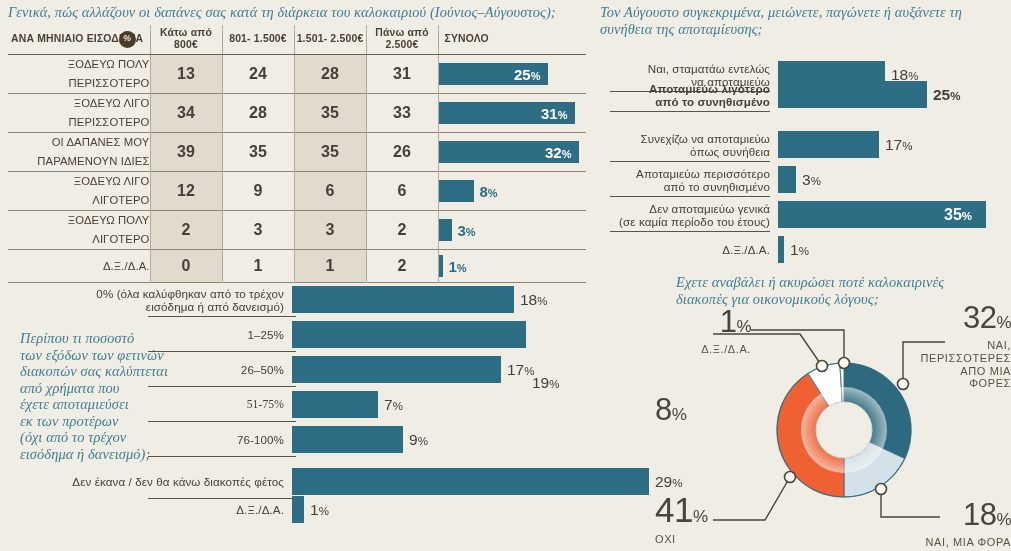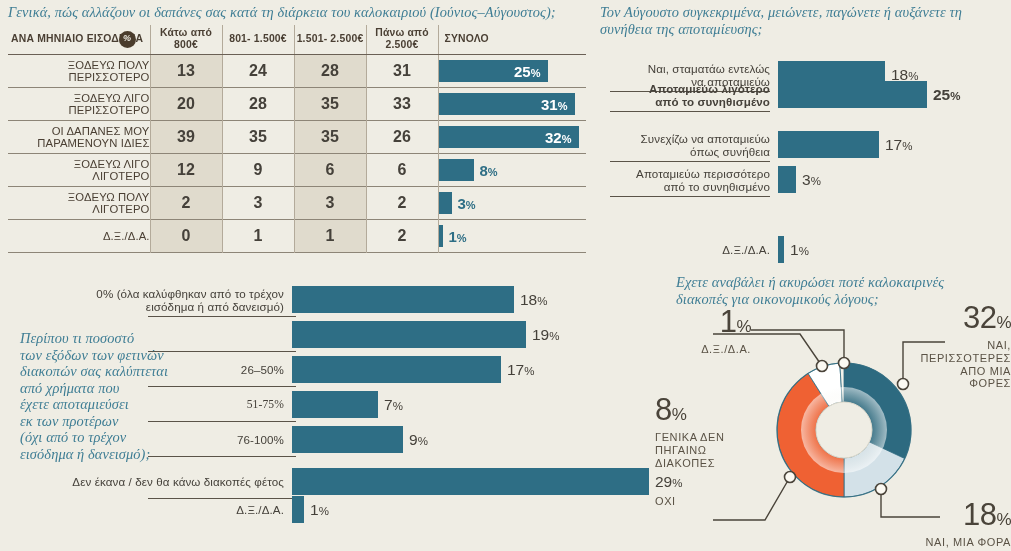--- a/index.html
+++ b/index.html
@@ -42,21 +42,21 @@
     position: absolute; right: 14px; top: 6px;
     width: 17px; height: 17px; border-radius: 50%;
     background: #4a3c2c; color: #efede4;
     font-size: 9px; font-weight: bold;
     display: flex; align-items: center; justify-content: center;
     font-style: italic;
   }
 
   td.rlabel {
     font-size: 11.3px; color: #4a3f33; text-align: right;
-    padding: 2px 6px 2px 2px; line-height: 12px;
+    padding: 2px 6px 2px 2px; line-height: 19px;
     border-right: 1px solid #b3aa9a; letter-spacing: .1px;
   }
   td.num {
     font-size: 16px; color: #45413a; text-align: center;
     font-family: "Liberation Sans", sans-serif;
     border-right: 1px solid #b3aa9a;
     font-weight: bold;
   }
   td.num.shade { background: #e0dbcd; }
   td.barcell { padding-left: 0; position: relative; }
@@ -156,21 +156,21 @@
               <div class="tbar-wrap">
                 <div class="tbar" style="width: 109px;">
                   <span class="tbar-in">25<i>%</i></span>
                 </div>
               </div>
             </td>
           </tr>
           <tr class="drow">
             <td class="rlabel" style="white-space: pre-line;">ΞΟΔΕΥΩ ΛΙΓΟ
 ΠΕΡΙΣΣΟΤΕΡΟ</td>
-            <td class="num shade">20</td>
+            <td class="num shade">34</td>
             <td class="num">28</td>
             <td class="num shade">35</td>
             <td class="num">33</td>
             <td class="barcell">
               <div class="tbar-wrap">
                 <div class="tbar" style="width: 136px;">
                   <span class="tbar-in">31<i>%</i></span>
                 </div>
               </div>
             </td>
@@ -257,20 +257,27 @@
 όπως συνήθεια</div>
           <div class="hbar" style="left: 178px; top: 4px; width: 101px; height: 27px;"></div>
           <div class="hbar-val" style="left: 285px;">17<i>%</i></div>
           <div class="sep" style="left: 10px; top: 34px; width: 160px;"></div>
         </div>
         <div class="hbar-row" style="position: absolute; left: 0px; top: 105px; width: 411px; height: 35px;">
           <div class="hbar-lbl" style="width: 168px; right: 241px;">Αποταμιεύω περισσότερο
 από το συνηθισμένο</div>
           <div class="hbar" style="left: 178px; top: 4px; width: 18px; height: 27px;"></div>
           <div class="hbar-val" style="left: 202px;">3<i>%</i></div>
+          <div class="sep" style="left: 10px; top: 34px; width: 160px;"></div>
+        </div>
+        <div class="hbar-row" style="position: absolute; left: 0px; top: 140px; width: 411px; height: 35px;">
+          <div class="hbar-lbl" style="width: 168px; right: 241px;">Δεν αποταμιεύω γενικά
+(σε καμία περίοδο του έτους)</div>
+          <div class="hbar" style="left: 178px; top: 4px; width: 208px; height: 27px;"></div>
+          <div class="hbar-val inside" style="left: 344px;">35<i>%</i></div>
           <div class="sep" style="left: 10px; top: 34px; width: 160px;"></div>
         </div>
         <div class="hbar-row" style="position: absolute; left: 0px; top: 175px; width: 411px; height: 35px;">
           <div class="hbar-lbl" style="width: 168px; right: 241px;">Δ.Ξ./Δ.Α.</div>
           <div class="hbar" style="left: 178px; top: 4px; width: 6px; height: 27px;"></div>
           <div class="hbar-val" style="left: 190px;">1<i>%</i></div>
         </div>
       </div>
   </div>
 
@@ -285,22 +292,23 @@
 εισόδημα ή δανεισμό);</div>
     <div id="pct-chart" style="position:absolute; left:0; top:0; width:690px; height:275px;">
         <div class="hbar-row" style="position: absolute; left: 0px; top: 6px; width: 690px; height: 35px;">
           <div class="hbar-lbl" style="width: 280px; right: 406px;">0% (όλα καλύφθηκαν από το τρέχον
 εισόδημα ή από δανεισμό)</div>
           <div class="hbar" style="left: 292px; top: 4px; width: 222px; height: 27px;"></div>
           <div class="hbar-val" style="left: 520px;">18<i>%</i></div>
           <div class="sep" style="left: 148px; top: 34px; width: 148px;"></div>
         </div>
         <div class="hbar-row" style="position: absolute; left: 0px; top: 41px; width: 690px; height: 35px;">
+          <div class="hbar-lbl" style="width: 280px; right: 406px;">1–25%</div>
           <div class="hbar" style="left: 292px; top: 4px; width: 234px; height: 27px;"></div>
-          <div class="hbar-val" style="left: 532px;">19<i>%</i></div>
+          <div class="hbar-val" style="left: 532px; margin-top: 48px;">19<i>%</i></div>
           <div class="sep" style="left: 148px; top: 34px; width: 148px;"></div>
         </div>
         <div class="hbar-row" style="position: absolute; left: 0px; top: 76px; width: 690px; height: 35px;">
           <div class="hbar-lbl" style="width: 280px; right: 406px;">26–50%</div>
           <div class="hbar" style="left: 292px; top: 4px; width: 209px; height: 27px;"></div>
           <div class="hbar-val" style="left: 507px;">17<i>%</i></div>
           <div class="sep" style="left: 148px; top: 34px; width: 148px;"></div>
         </div>
         <div class="hbar-row" style="position: absolute; left: 0px; top: 111px; width: 690px; height: 35px;">
           <div class="hbar-lbl" style="width: 280px; right: 406px; font-family: Liberation Serif, serif;">51-75%</div>
@@ -372,26 +380,24 @@
     <div class="donut-lbl" style="left:232px; top:30px; width:124px; text-align:right;">
       <div class="donut-big"><span>32</span><i>%</i></div>
       <div class="donut-sub" style="white-space:pre-line">ΝΑΙ,
 ΠΕΡΙΣΣΟΤΕΡΕΣ
 ΑΠΟ ΜΙΑ
 ΦΟΡΕΣ</div>
     </div>
 
     <div class="donut-lbl" style="left:0px; top:122px; width:122px; text-align:left;">
       <div class="donut-big"><span>8</span><i>%</i></div>
-      <div class="donut-sub" style="white-space:pre-line">ΓΕΝΙΚΑ ΔΕΝ
-ΠΗΓΑΙΝΩ
-ΔΙΑΚΟΠΕΣ</div>
     </div>
 
     <div class="donut-lbl" style="left:0px; top:222px; width:116px; text-align:left;">
+      <div class="donut-big" style="font-size:35px"><span>41</span><i>%</i></div>
       <div class="donut-sub">ΟΧΙ</div>
     </div>
 
     <div class="donut-lbl" style="left:236px; top:227px; width:120px; text-align:right;">
       <div class="donut-big"><span>18</span><i>%</i></div>
       <div class="donut-sub">ΝΑΙ, ΜΙΑ ΦΟΡΑ</div>
     </div>
   </div>
 
 </div>

